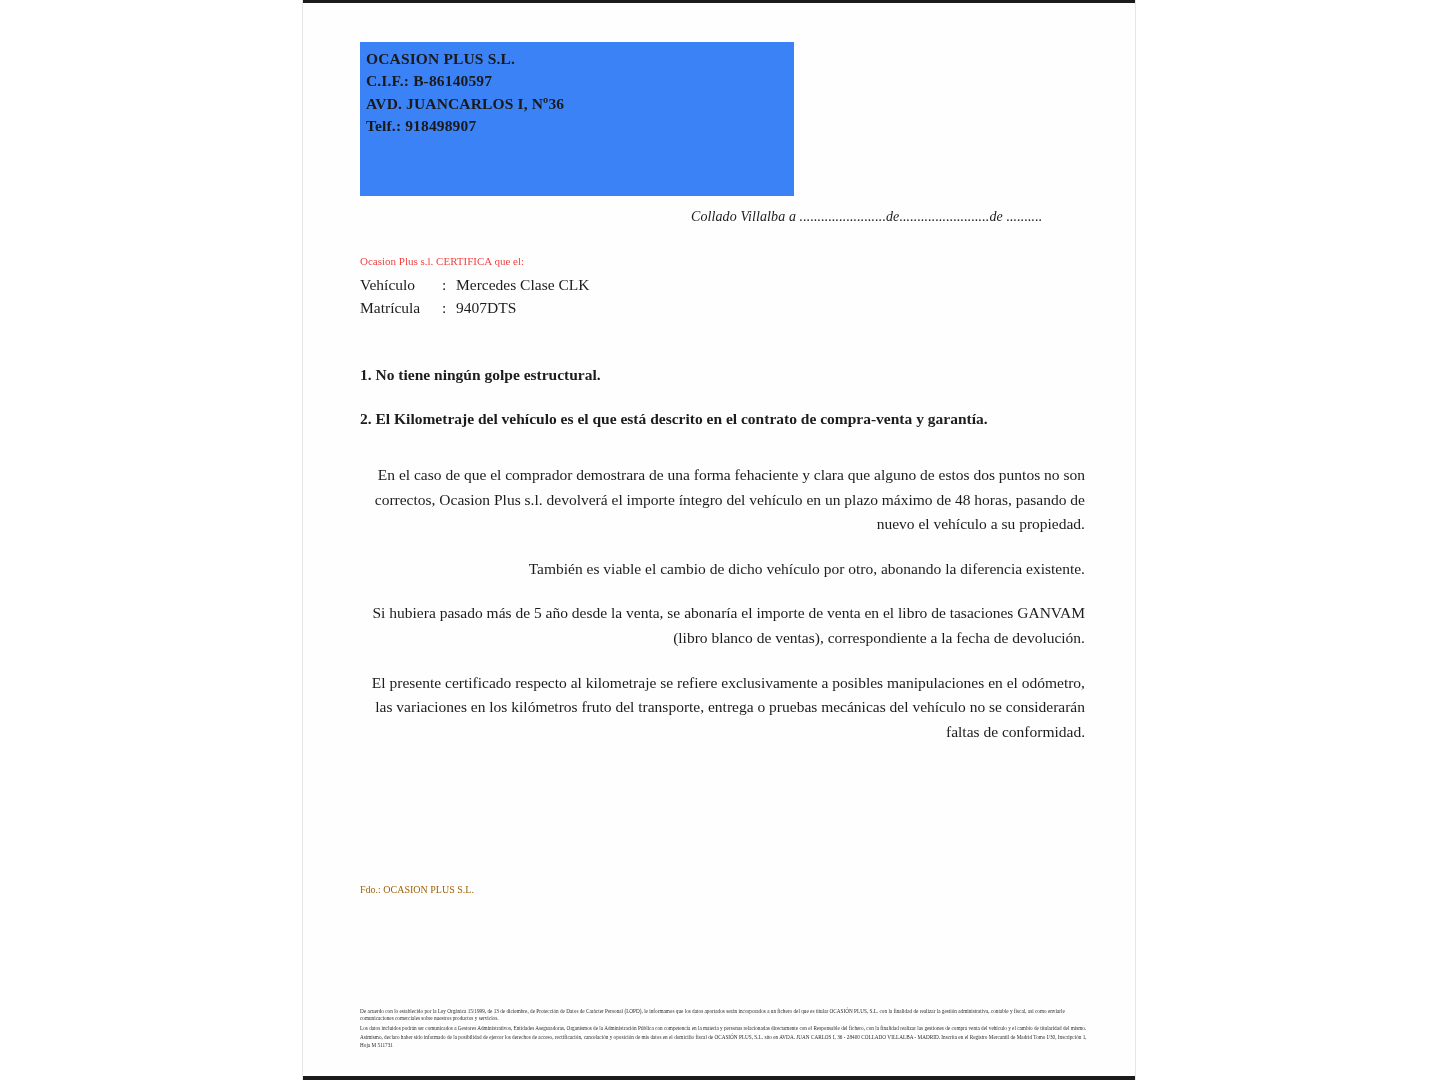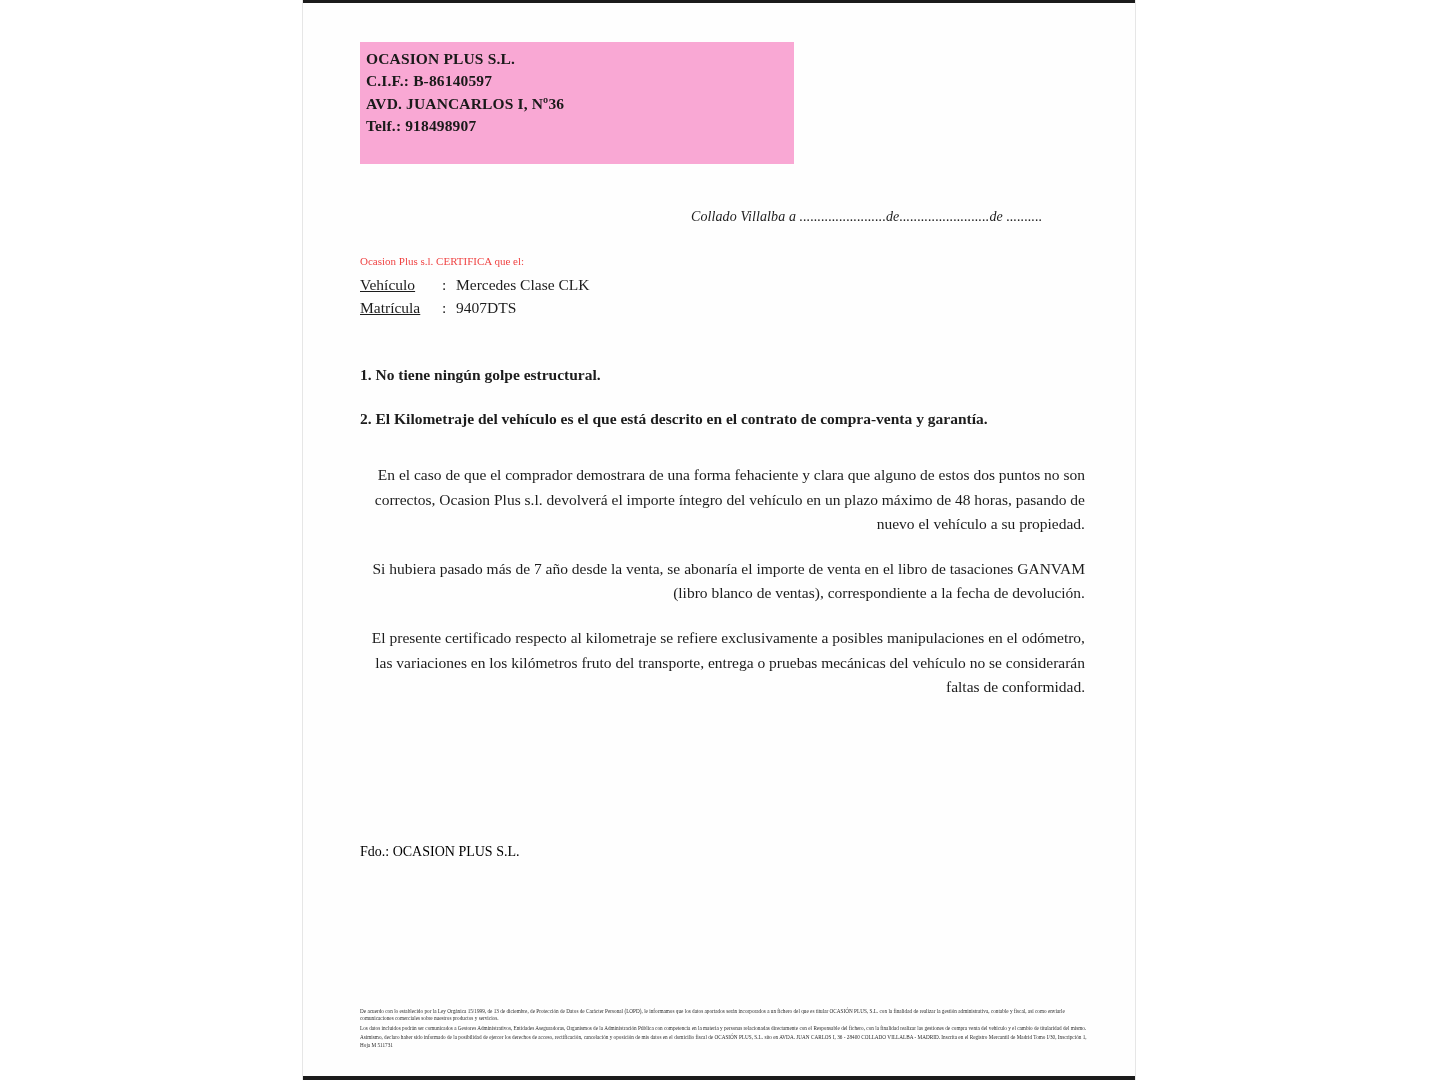--- a/index.html
+++ b/index.html
@@ -48,22 +48,22 @@
     width: 832px;
     height: 4px;
     background: #1b1b1b;
   }
 
   .letterhead {
     position: absolute;
     left: 57px;
     top: 42px;
     width: 434px;
-    height: 122px;
-    background: #f9a8d4;
+    height: 154px;
+    background: #3b82f6;
     padding: 6px 0 0 2px;
     box-sizing: border-box;
   }
   .letterhead .lh-line {
     font-weight: bold;
     font-size: 15.5px;
     line-height: 22.4px;
     color: #1a1a1a;
     padding-left: 4px;
     letter-spacing: 0.15px;
@@ -92,21 +92,20 @@
     color: #ef4444;
   }
   .field-row {
     font-size: 15.5px;
     line-height: 23px;
     color: #1c1c1c;
     display: flex;
   }
   .field-label {
     width: 82px;
-    text-decoration: underline;
     display: inline-block;
   }
   .field-sep {
     width: 14px;
     display: inline-block;
   }
 
   .points {
     position: absolute;
     left: 57px;
@@ -131,23 +130,23 @@
     font-size: 15.5px;
     line-height: 24.6px;
     color: #1c1c1c;
     margin-bottom: 20px;
     text-align: right;
   }
 
   .signature {
     position: absolute;
     left: 57px;
-    top: 844px;
-    font-size: 14px;
-    color: #000000;
+    top: 884px;
+    font-size: 10px;
+    color: #a16207;
   }
 
   .legal {
     position: absolute;
     left: 57px;
     top: 1008px;
     width: 730px;
   }
   .legal p {
     margin: 0;
@@ -191,21 +190,22 @@
       </div>
     </div>
 
     <div class="points">
       <div class="point">1. No tiene ningún golpe estructural.</div>
       <div class="point">2. El Kilometraje del vehículo es el que está descrito en el contrato de compra-venta y garantía.</div>
     </div>
 
     <div class="body-blocks">
       <div class="para">En el caso de que el comprador demostrara de una forma fehaciente y clara que alguno de estos dos puntos no son correctos, Ocasion Plus s.l. devolverá el importe íntegro del vehículo en un plazo máximo de 48 horas, pasando de nuevo el vehículo a su propiedad.</div>
-      <div class="para">Si hubiera pasado más de 7 año desde la venta, se abonaría el importe de venta en el libro de tasaciones GANVAM (libro blanco de ventas), correspondiente a la fecha de devolución.</div>
+      <div class="para">También es viable el cambio de dicho vehículo por otro, abonando la diferencia existente.</div>
+      <div class="para">Si hubiera pasado más de 5 año desde la venta, se abonaría el importe de venta en el libro de tasaciones GANVAM (libro blanco de ventas), correspondiente a la fecha de devolución.</div>
       <div class="para">El presente certificado respecto al kilometraje se refiere exclusivamente a posibles manipulaciones en el odómetro, las variaciones en los kilómetros fruto del transporte, entrega o pruebas mecánicas del vehículo no se considerarán faltas de conformidad.</div>
     </div>
 
     <div class="signature">Fdo.: OCASION PLUS S.L.</div>
 
     <div class="legal">
       <p>De acuerdo con lo establecido por la Ley Orgánica 15/1999, de 13 de diciembre, de Protección de Datos de Carácter Personal (LOPD), le informamos que los datos aportados serán incorporados a un fichero del que es titular OCASIÓN PLUS, S.L. con la finalidad de realizar la gestión administrativa, contable y fiscal, así como enviarle comunicaciones comerciales sobre nuestros productos y servicios.</p>
       <p>Los datos incluidos podrán ser comunicados a Gestores Administrativos, Entidades Aseguradoras, Organismos de la Administración Pública con competencia en la materia y personas relacionadas directamente con el Responsable del fichero, con la finalidad realizar las gestiones de compra venta del vehículo y el cambio de titularidad del mismo.</p>
       <p>Asimismo, declaro haber sido informado de la posibilidad de ejercer los derechos de acceso, rectificación, cancelación y oposición de mis datos en el domicilio fiscal de OCASIÓN PLUS, S.L. sito en AVDA. JUAN CARLOS I, 36 - 28400 COLLADO VILLALBA - MADRID. Inscrita en el Registro Mercantil de Madrid Tomo I/30, Inscripción 1, Hoja M 511731</p>
     </div>

